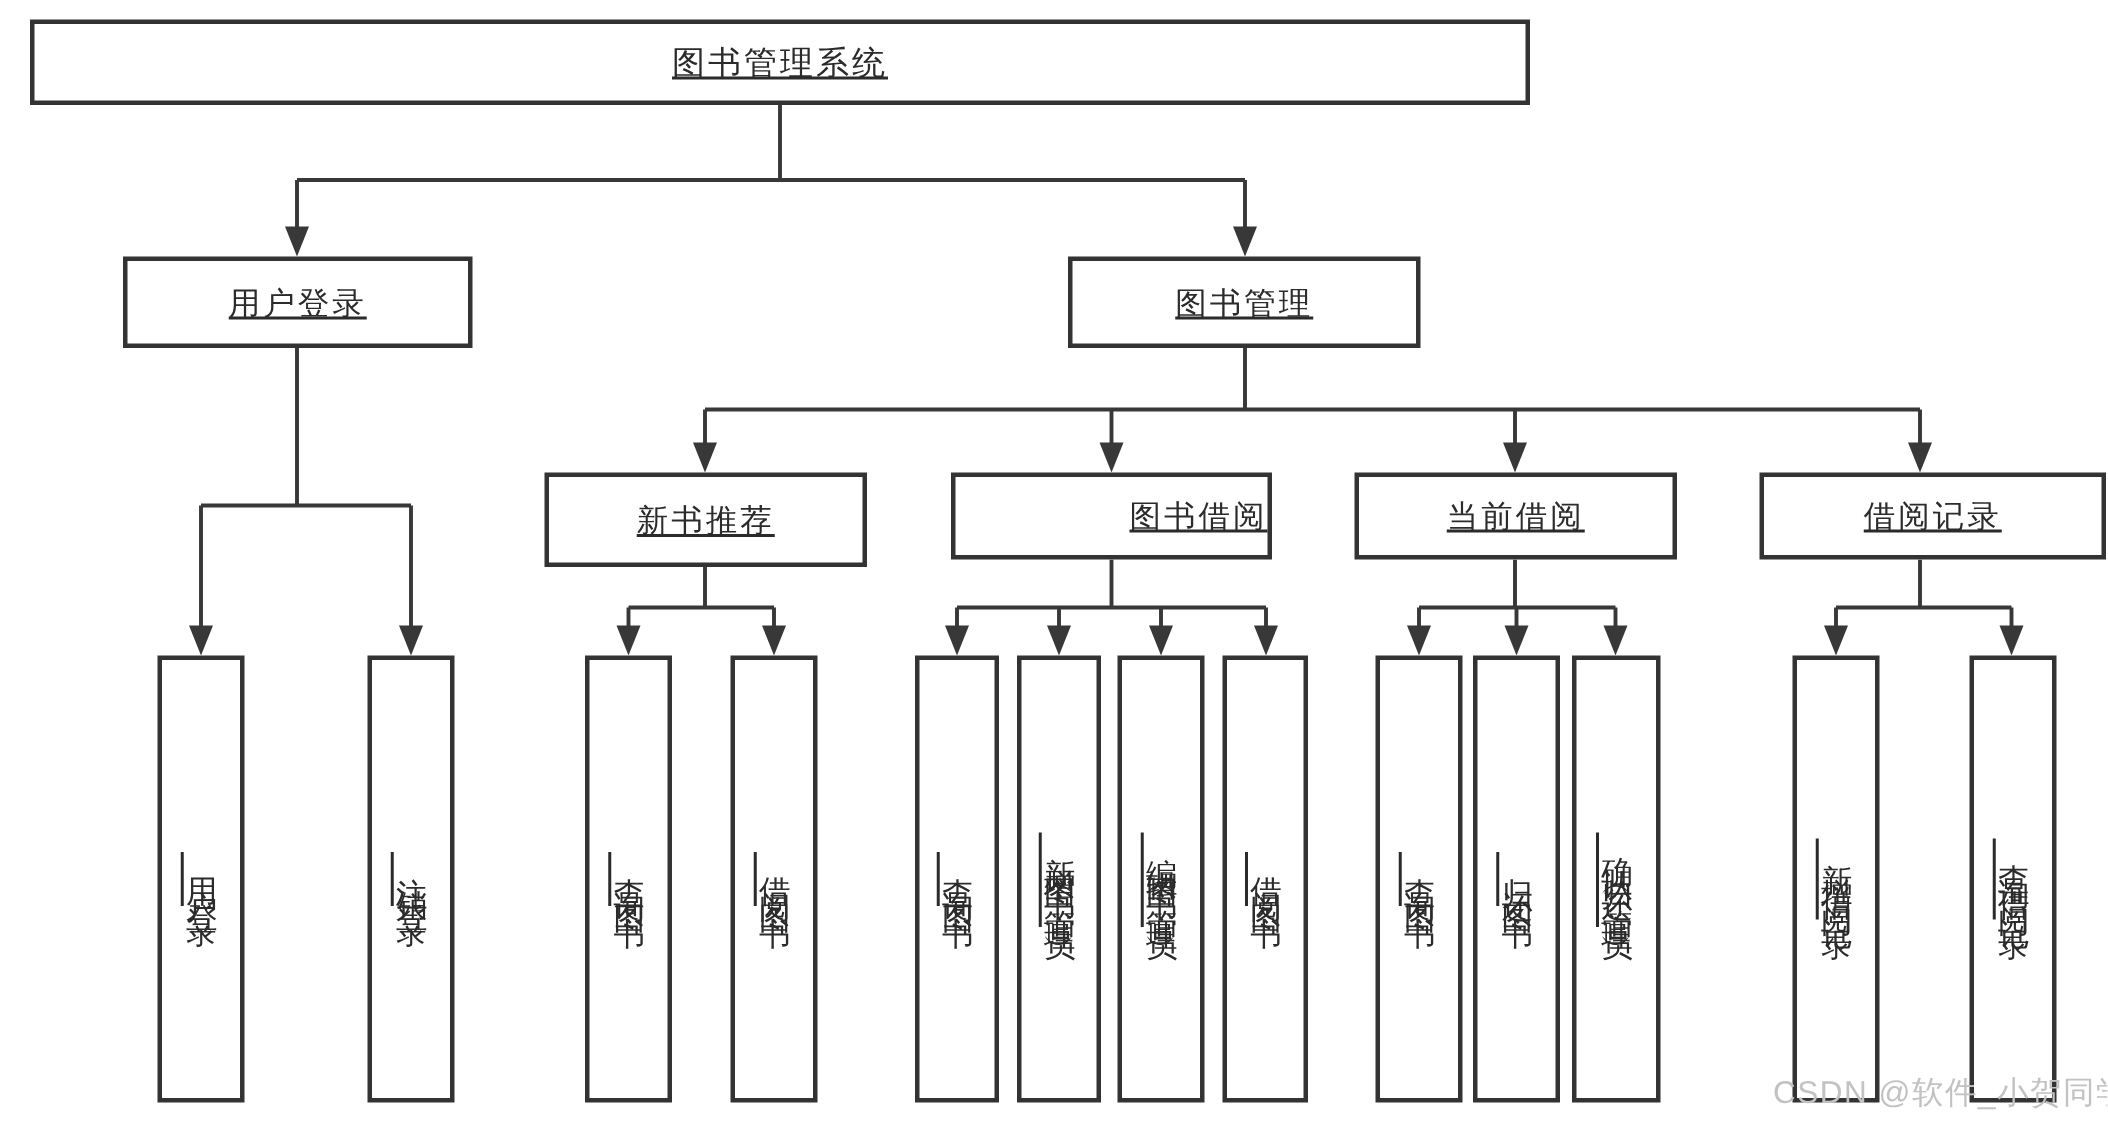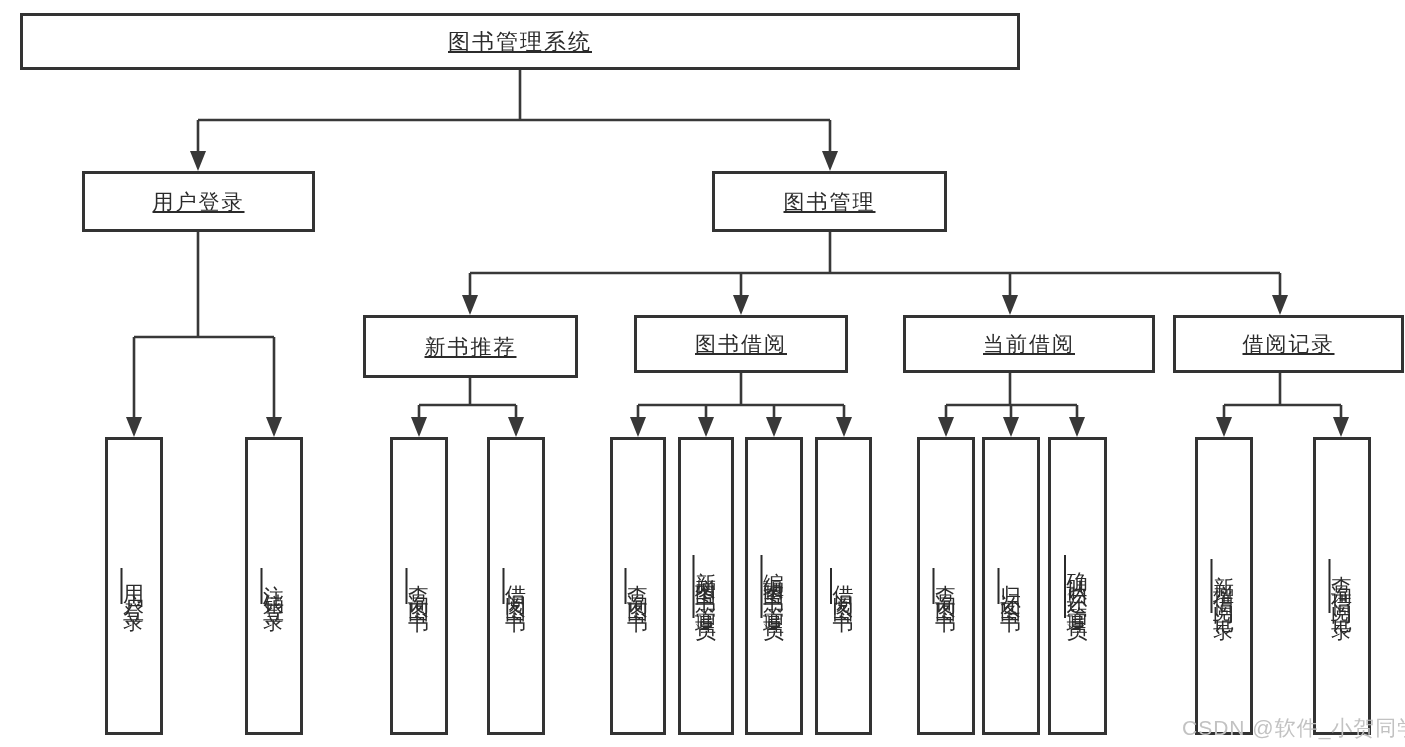--- a/index.html
+++ b/index.html
@@ -118,24 +118,24 @@
   <div class="node" style="left:82px; top:171px; width:233px; height:61px;">
     <span class="hlabel">用户登录</span>
   </div>
   <div class="node" style="left:712px; top:171px; width:235px; height:61px;">
     <span class="hlabel">图书管理</span>
   </div>
 
   <div class="node" style="left:363px; top:315px; width:215px; height:63px;">
     <span class="hlabel">新书推荐</span>
   </div>
-  <div class="node" style="left:634px; top:315px; width:214px; height:58px;">
+  <div class="node" style="left:634px; top:315px; width:214px; height:58px;justify-content:flex-end;">
     <span class="hlabel">图书借阅</span>
   </div>
-  <div class="node" style="left:903px; top:315px; width:252px; height:58px;">
+  <div class="node" style="left:903px; top:315px; width:215px; height:58px;">
     <span class="hlabel">当前借阅</span>
   </div>
   <div class="node" style="left:1173px; top:315px; width:231px; height:58px;">
     <span class="hlabel">借阅记录</span>
   </div>
 
   <div class="node vnode" style="left:105px;">
     <span class="vlabel">用户登录</span>
   </div>
   <div class="node vnode" style="left:245px;">

